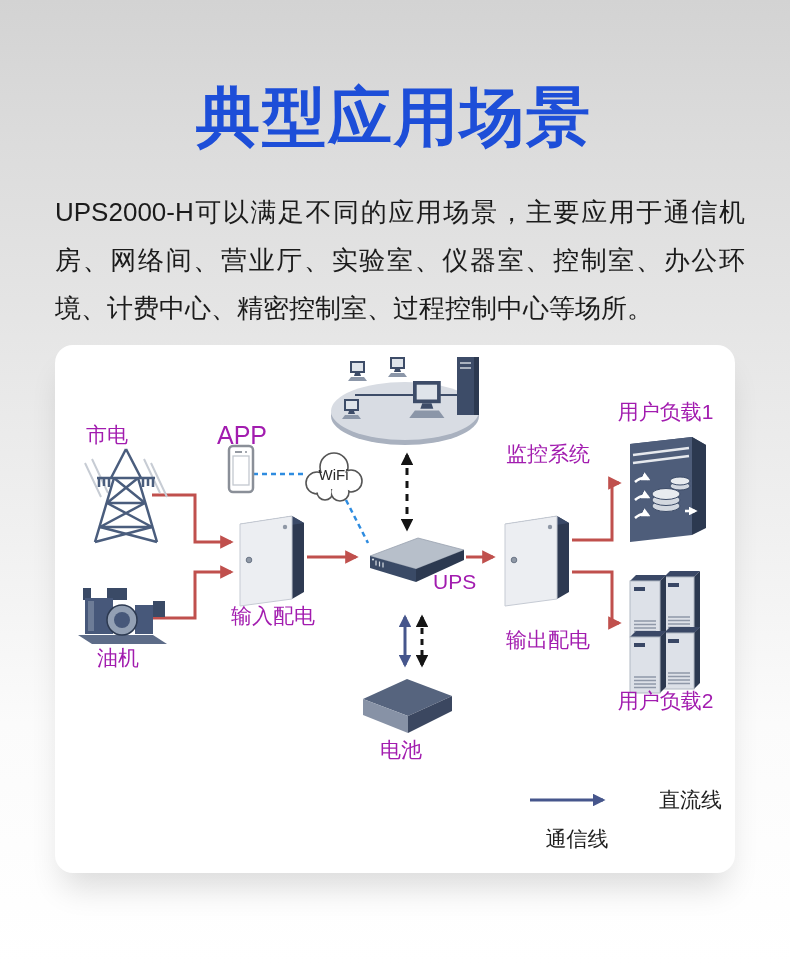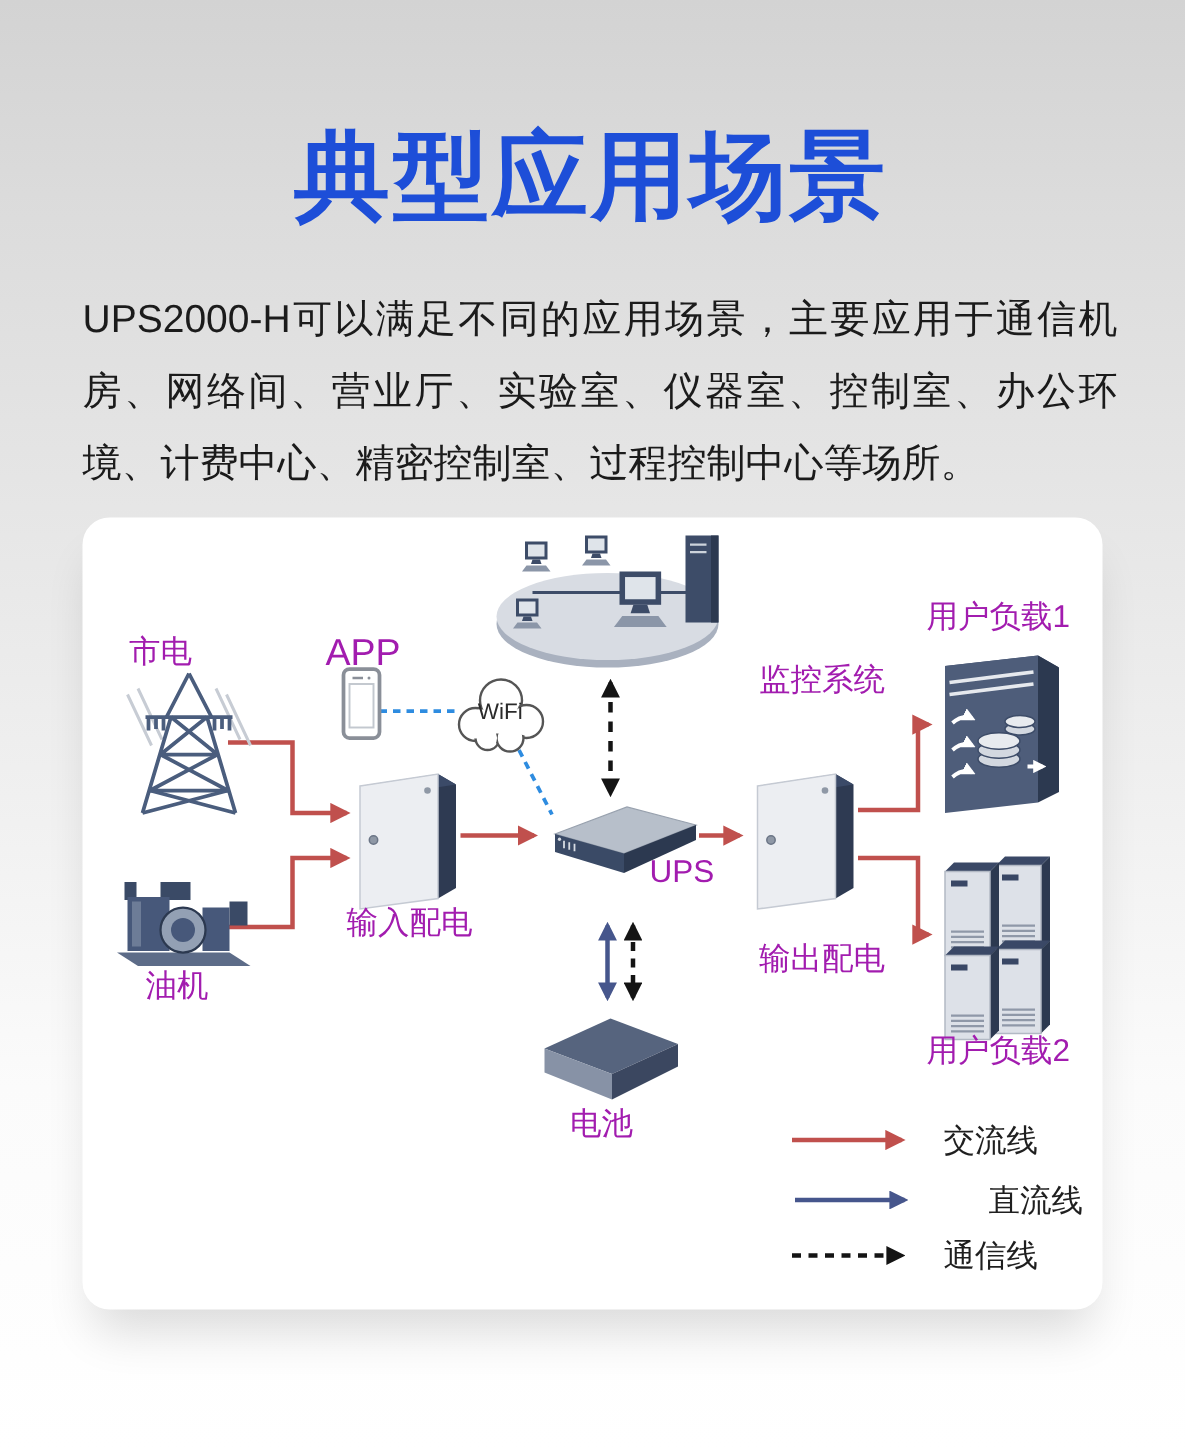--- a/index.html
+++ b/index.html
@@ -207,33 +207,27 @@
     <div class="lbl small" style="left:157px;top:76px;width:60px;">APP</div>
     <div class="lbl wifi" style="left:250px;top:121px;width:57px;">WiFi</div>
     <div class="lbl" style="left:375px;top:97px;width:120px;text-align:right;margin-left:40px;">监控系统</div>
     <div class="lbl" style="left:170px;top:259px;width:96px;">输入配电</div>
     <div class="lbl" style="left:378px;top:225px;width:60px;text-align:left;">UPS</div>
     <div class="lbl" style="left:445px;top:259px;width:96px;margin-top:24px;">输出配电</div>
     <div class="lbl" style="left:310px;top:393px;width:72px;">电池</div>
     <div class="lbl" style="left:558px;top:55px;width:105px;">用户负载1</div>
     <div class="lbl" style="left:558px;top:344px;width:105px;">用户负载2</div>
 
-    <div class="legend-row" style="left:470px;top:403px;">
-      <svg width="92" height="18">
-        <line x1="3" y1="9" x2="76" y2="9" stroke="#c0504d" stroke-width="3" marker-end="url(#mr)"></line>
-      </svg>
-      <span class="legend-label">交流线</span>
-    </div>
     <div class="legend-row" style="left:472px;top:443px;gap:28px;">
       <svg width="92" height="18">
         <line x1="3" y1="9" x2="76" y2="9" stroke="#46568c" stroke-width="3" marker-end="url(#mb)"></line>
       </svg>
       <span class="legend-label">直流线</span>
     </div>
-    <div class="legend-row" style="left:470px;top:480px;">
+    <div class="legend-row" style="left:470px;top:480px;flex-direction:column;">
       <svg width="92" height="18">
         <line x1="3" y1="9" x2="76" y2="9" stroke="#141414" stroke-width="3" stroke-dasharray="6,5" marker-end="url(#mk)"></line>
       </svg>
       <span class="legend-label">通信线</span>
     </div>
 
   </div>
 </div>
 
 </body></html>

